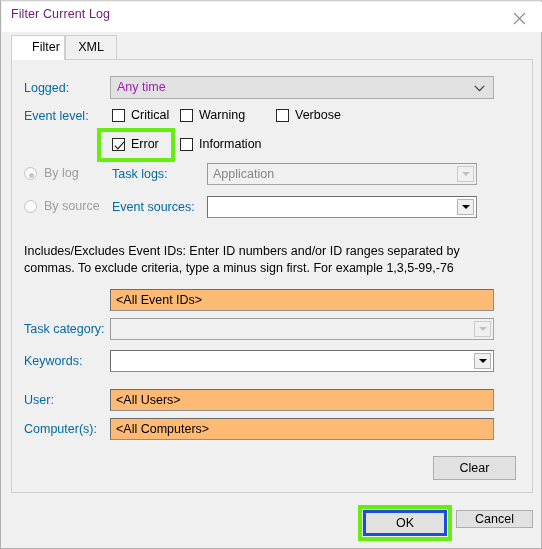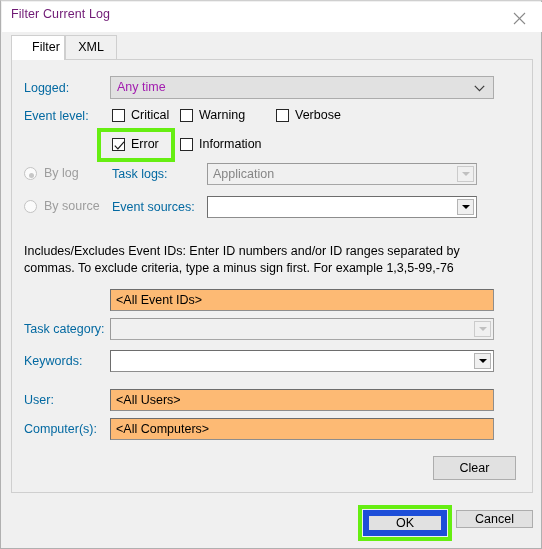--- a/index.html
+++ b/index.html
@@ -246,21 +246,21 @@
     position: absolute;
     box-sizing: border-box;
     background: #e1e1e1;
     border: 1px solid #adadad;
     font-size: 12.5px;
     color: #000;
     text-align: center;
     cursor: pointer;
   }
   .pbtn.default {
-    border: 6px solid #1d4ed8;
+    border: 3px solid #1d4ed8;
   }
   .pbtn .cap {
     position: absolute;
     left: 0; right: 0;
     top: 50%;
     margin-top: -8px;
     line-height: 16px;
   }
 
   

